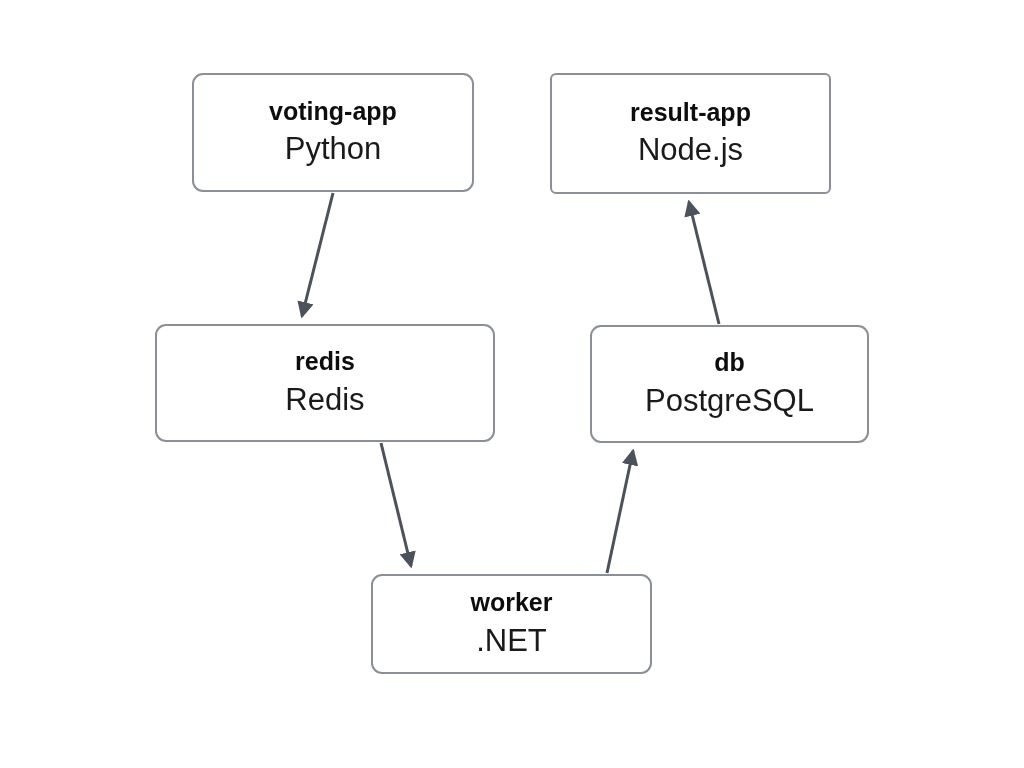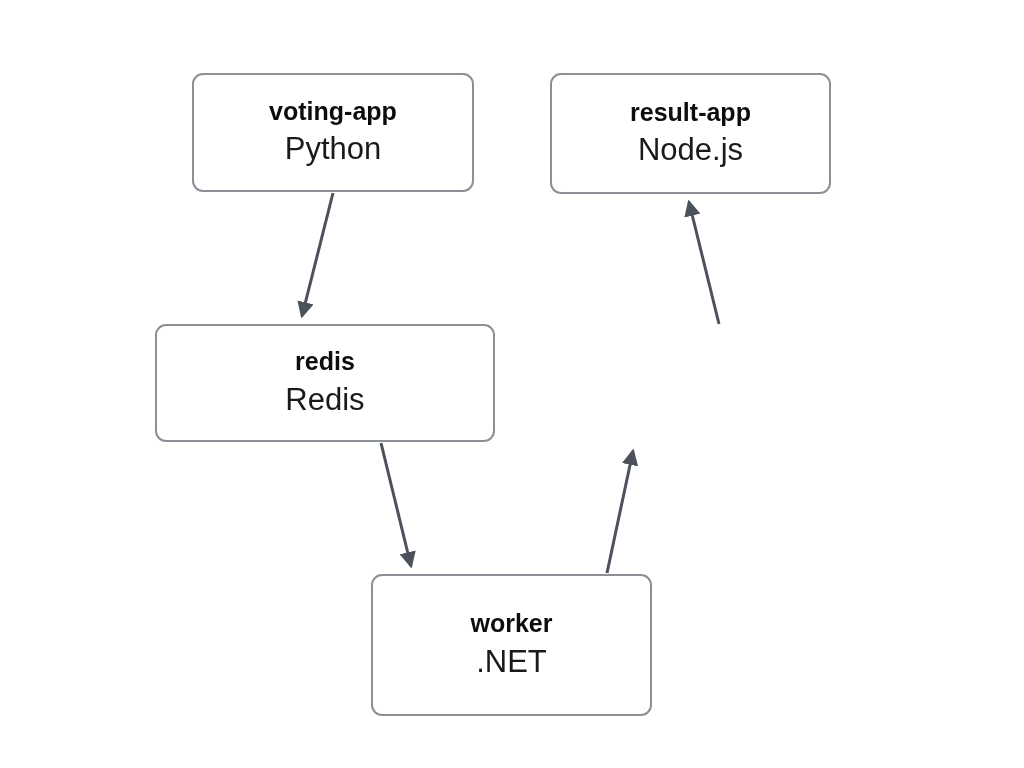--- a/index.html
+++ b/index.html
@@ -41,24 +41,24 @@
     font-weight: bold;
     color: #0d0d0d;
   }
   .node-tech {
     font-size: 31px;
     font-weight: normal;
     color: #1a1a1a;
   }
   
   #node-voting-app { left: 192px; top: 73px;  width: 282px; height: 119px; }
-  #node-result-app { left: 550px; top: 73px;  width: 281px; height: 121px; }
+  #node-result-app { left: 550px; top: 73px;  width: 281px; height: 121px; border-radius: 6px; }
   #node-redis      { left: 155px; top: 324px; width: 340px; height: 118px; }
   #node-db         { left: 590px; top: 325px; width: 279px; height: 118px; }
-  #node-worker     { left: 371px; top: 574px; width: 281px; height: 142px; }
+  #node-worker     { left: 371px; top: 574px; width: 281px; height: 100px; }
 </style>
 </head>
 <body>
 
 <div class="canvas">
 
   <svg class="edges" viewBox="0 0 1024 768" xmlns="http://www.w3.org/2000/svg">
     <defs>
       <marker id="arrowhead" viewBox="0 0 10 10" refX="8.5" refY="5" markerWidth="5.5" markerHeight="5.5" orient="auto-start-reverse">
         <path d="M 0 0 L 10 5 L 0 10 z" fill="#4b525b"></path>
@@ -78,19 +78,23 @@
   <div class="node" id="node-result-app">
     <div class="node-name">result-app</div>
     <div class="node-tech">Node.js</div>
   </div>
 
   <div class="node" id="node-redis">
     <div class="node-name">redis</div>
     <div class="node-tech">Redis</div>
   </div>
 
+  <div class="node" id="node-db">
+    <div class="node-name">db</div>
+    <div class="node-tech">PostgreSQL</div>
+  </div>
 
   <div class="node" id="node-worker">
     <div class="node-name">worker</div>
     <div class="node-tech">.NET</div>
   </div>
 
 </div>
 
 </body></html>

